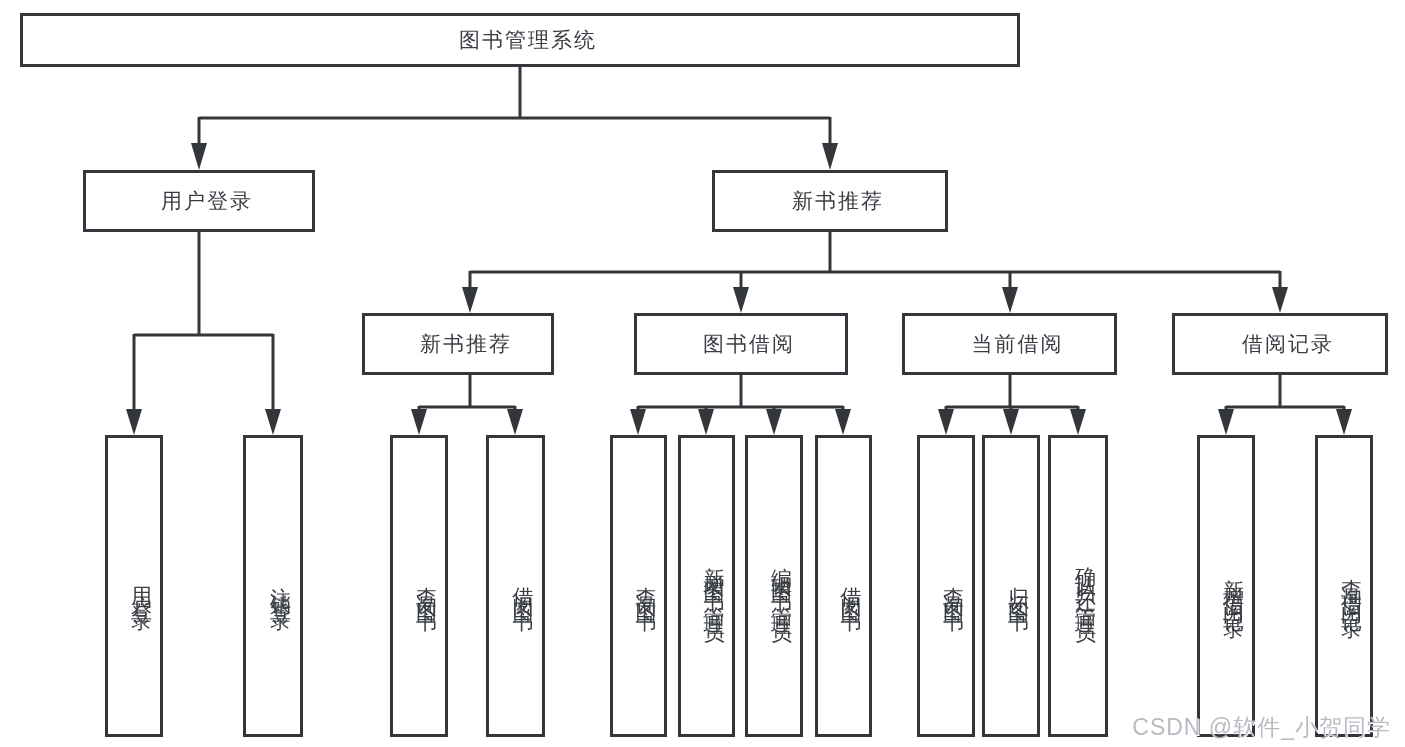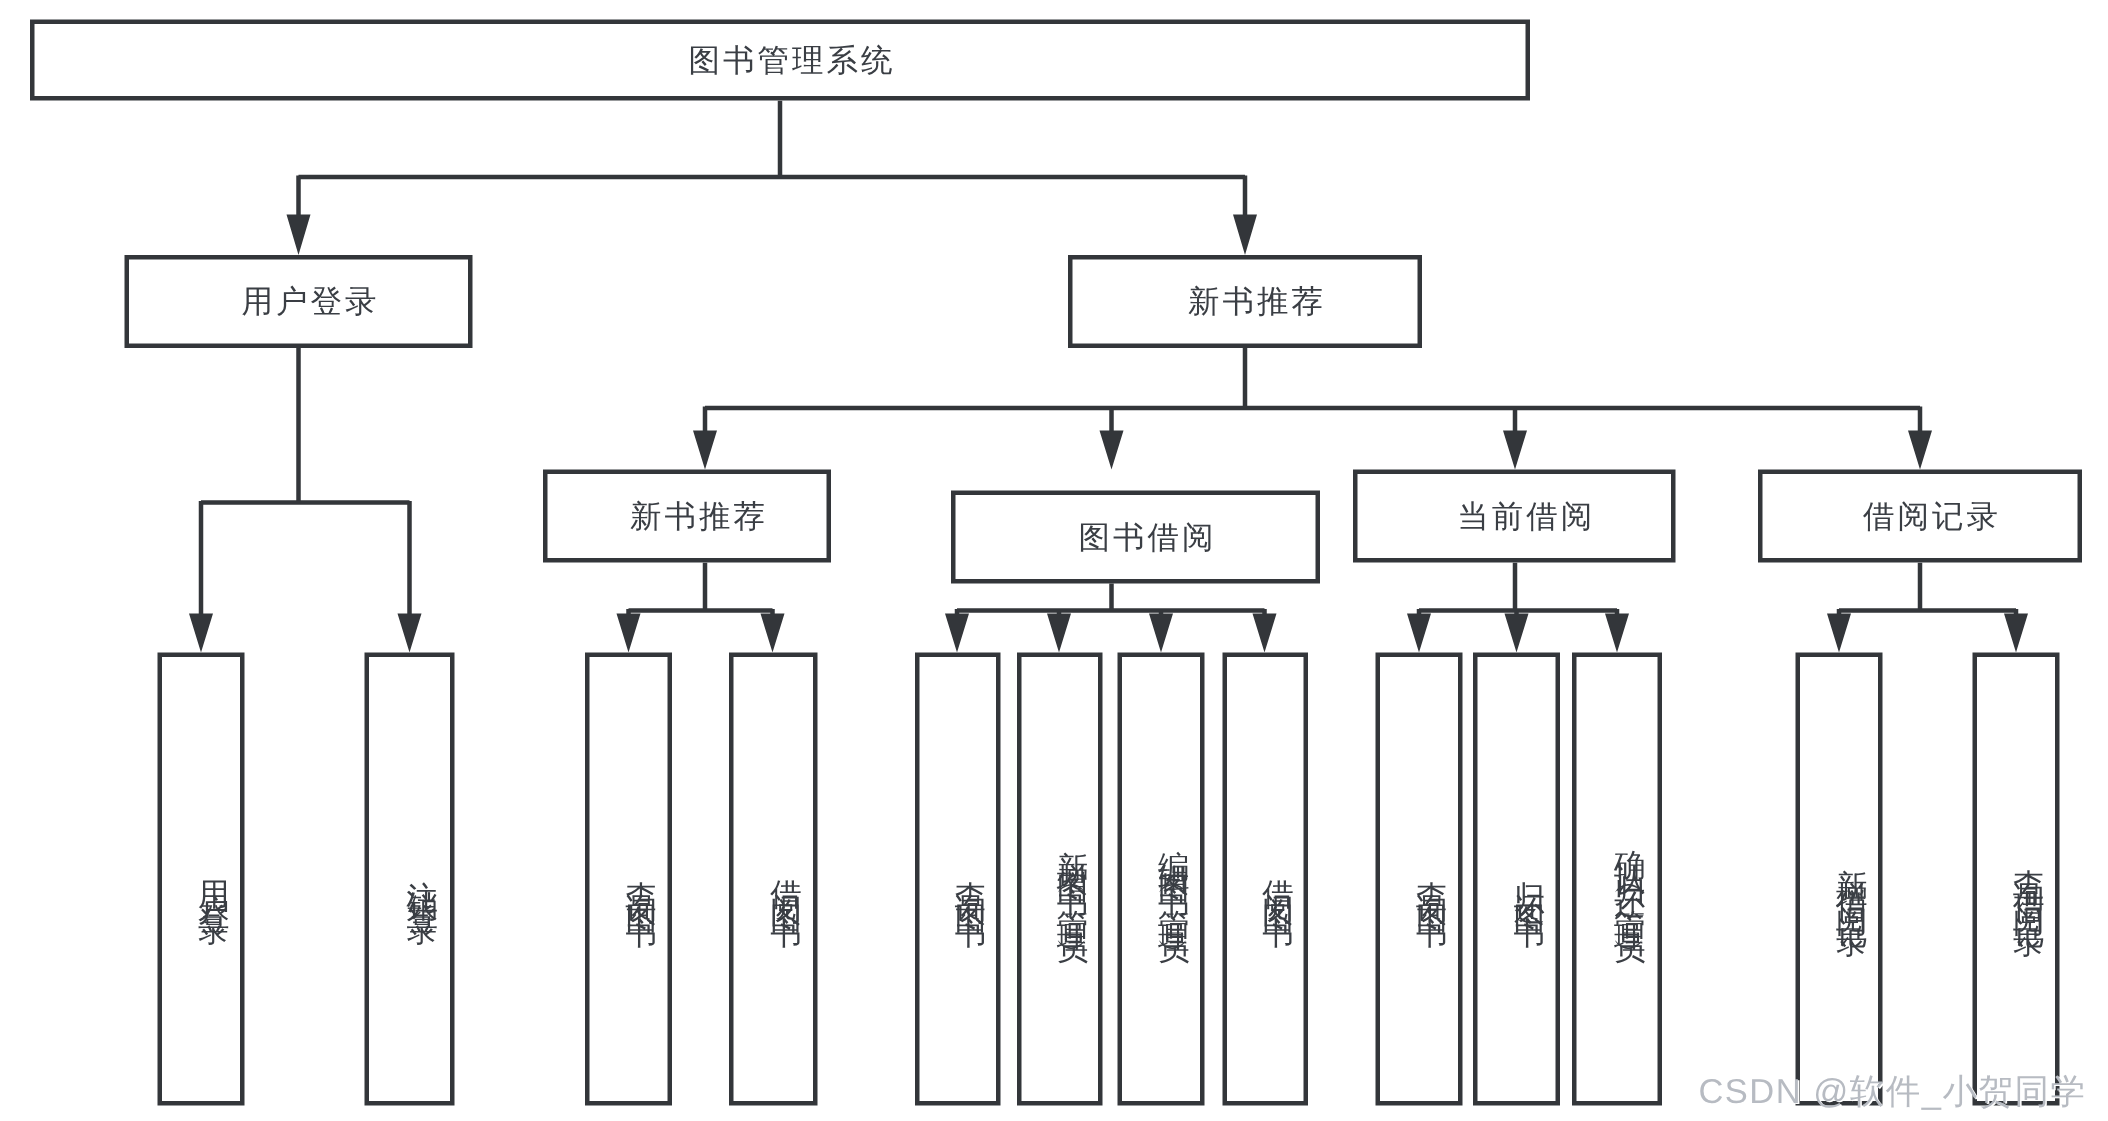--- a/index.html
+++ b/index.html
@@ -91,21 +91,21 @@
       M1218 409 L1234 409 L1226 435 Z
       M1336 409 L1352 409 L1344 435 Z"></path>
   </svg>
 
   <div class="node" style="left:20px; top:13px; width:1000px; height:54px;">图书管理系统</div>
 
   <div class="node" style="left:83px; top:170px; width:232px; height:62px;">用户登录</div>
   <div class="node" style="left:712px; top:170px; width:236px; height:62px;">新书推荐</div>
 
   <div class="node" style="left:362px; top:313px; width:192px; height:62px;">新书推荐</div>
-  <div class="node" style="left:634px; top:327px; width:246px; height:62px;">图书借阅</div>
+  <div class="node" style="left:634px; top:313px; width:214px; height:62px;">图书借阅</div>
   <div class="node" style="left:902px; top:313px; width:215px; height:62px;">当前借阅</div>
   <div class="node" style="left:1172px; top:313px; width:216px; height:62px;">借阅记录</div>
 
   <div class="node leaf" style="left:105px; top:435px; width:58px; height:302px;">用户登录</div>
   <div class="node leaf" style="left:243px; top:435px; width:60px; height:302px;">注销登录</div>
 
   <div class="node leaf" style="left:390px; top:435px; width:58px; height:302px;">查询图书</div>
   <div class="node leaf" style="left:486px; top:435px; width:59px; height:302px;">借阅图书</div>
 
   <div class="node leaf" style="left:610px; top:435px; width:57px; height:302px;">查询图书</div>

